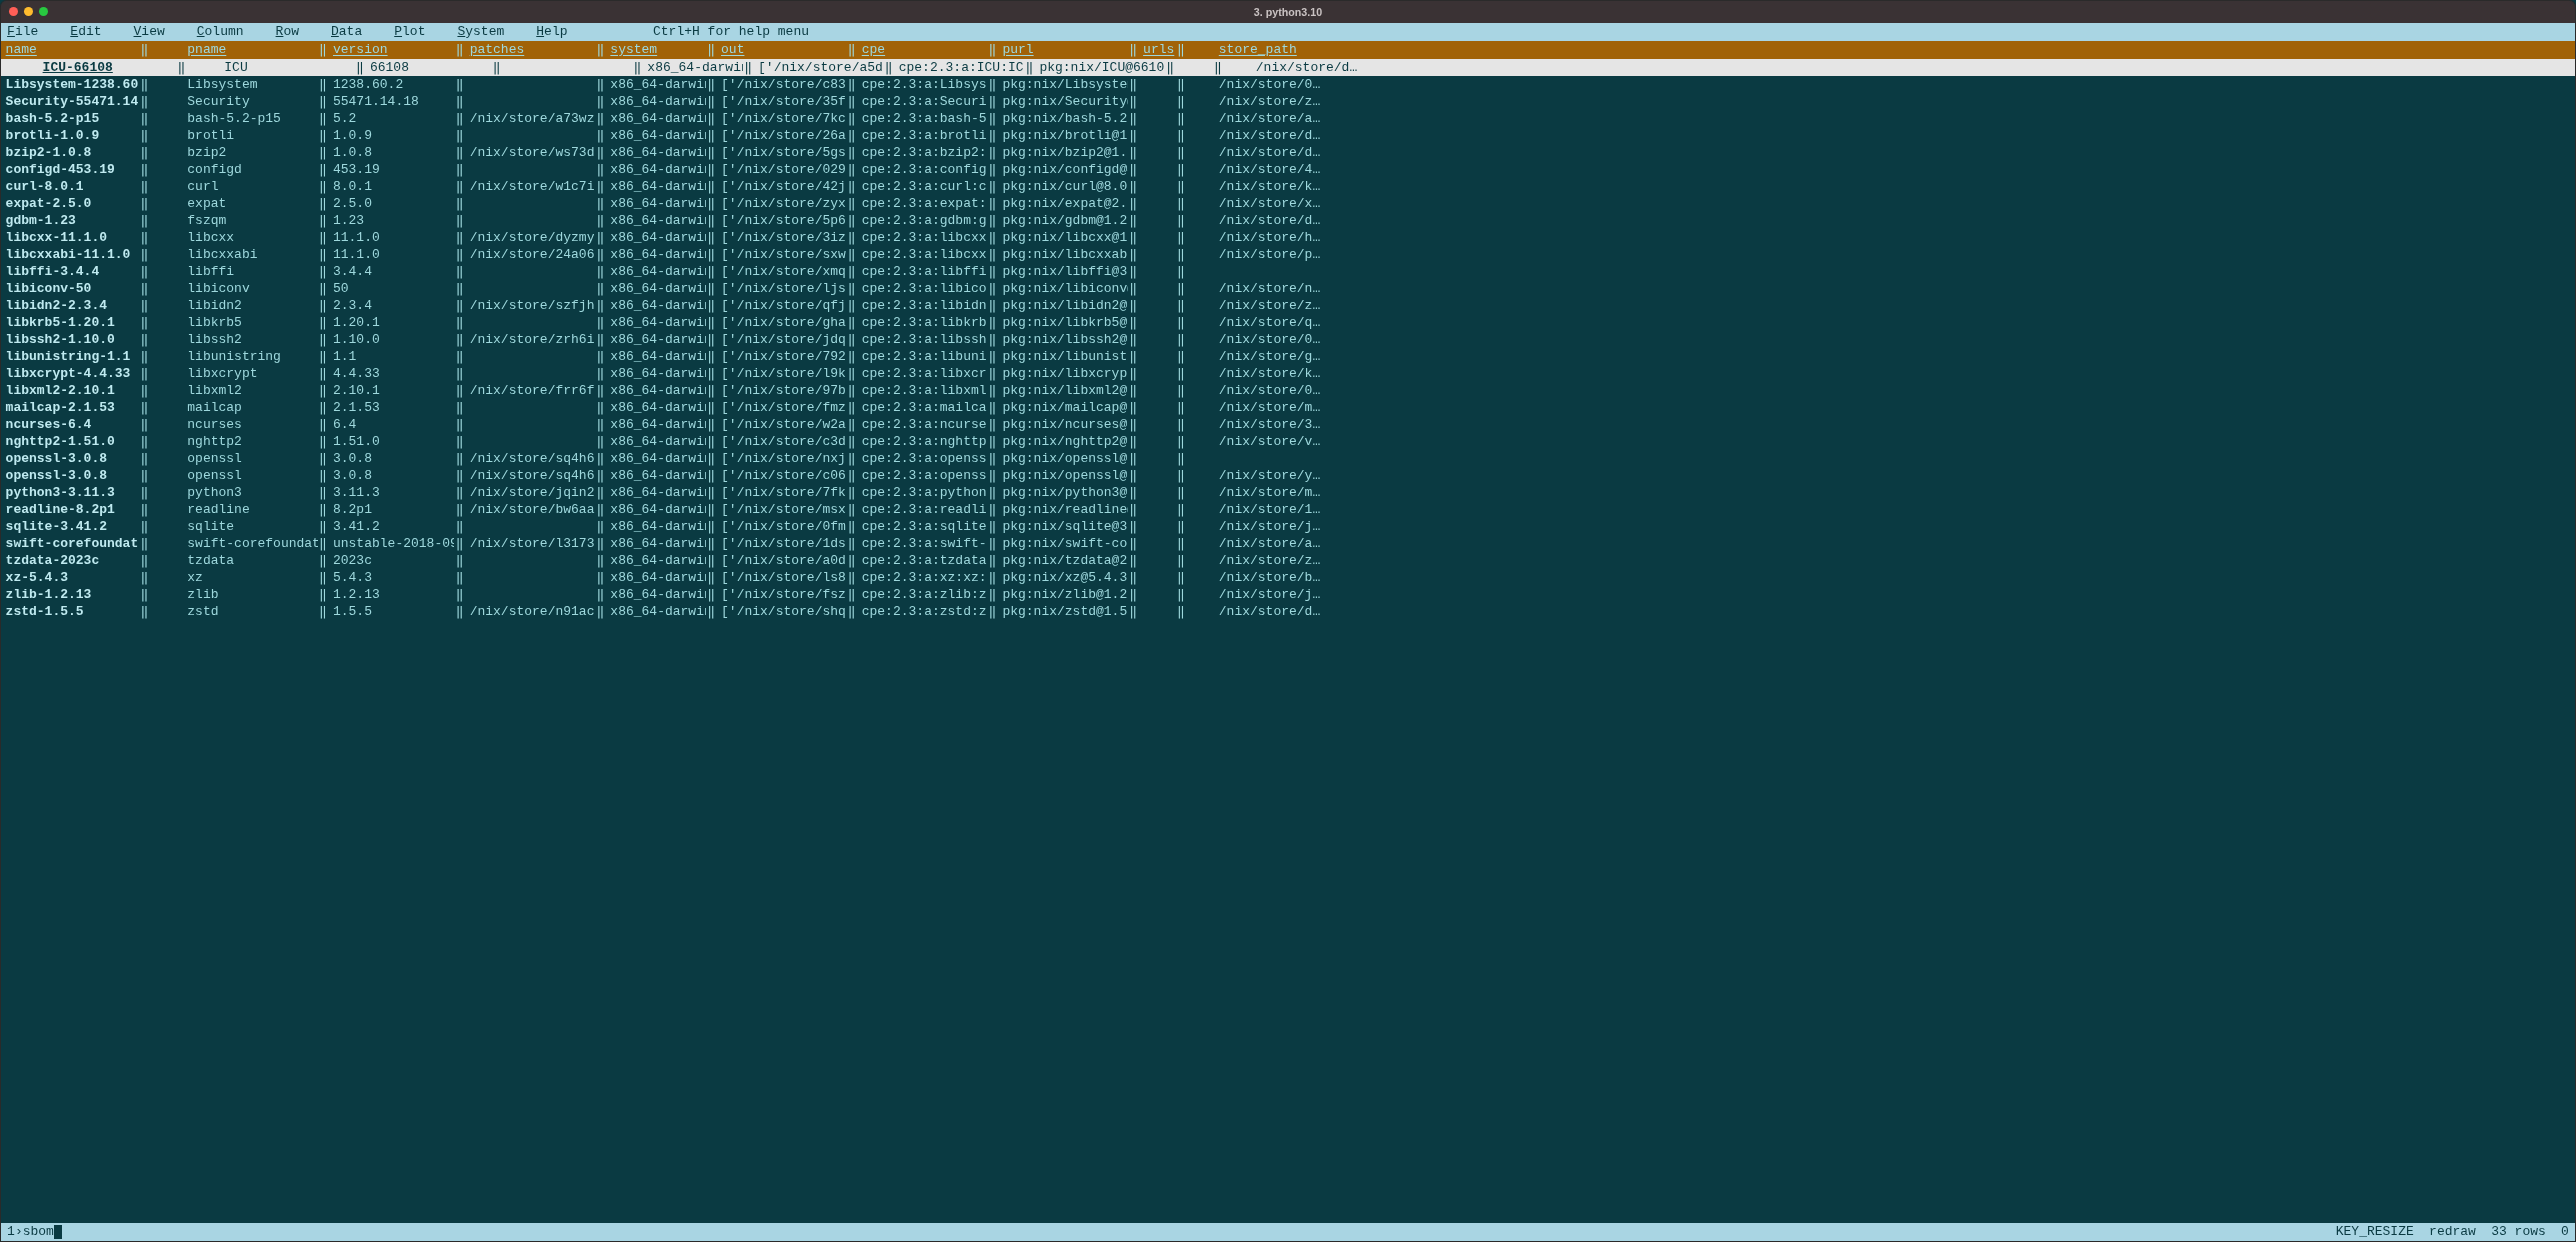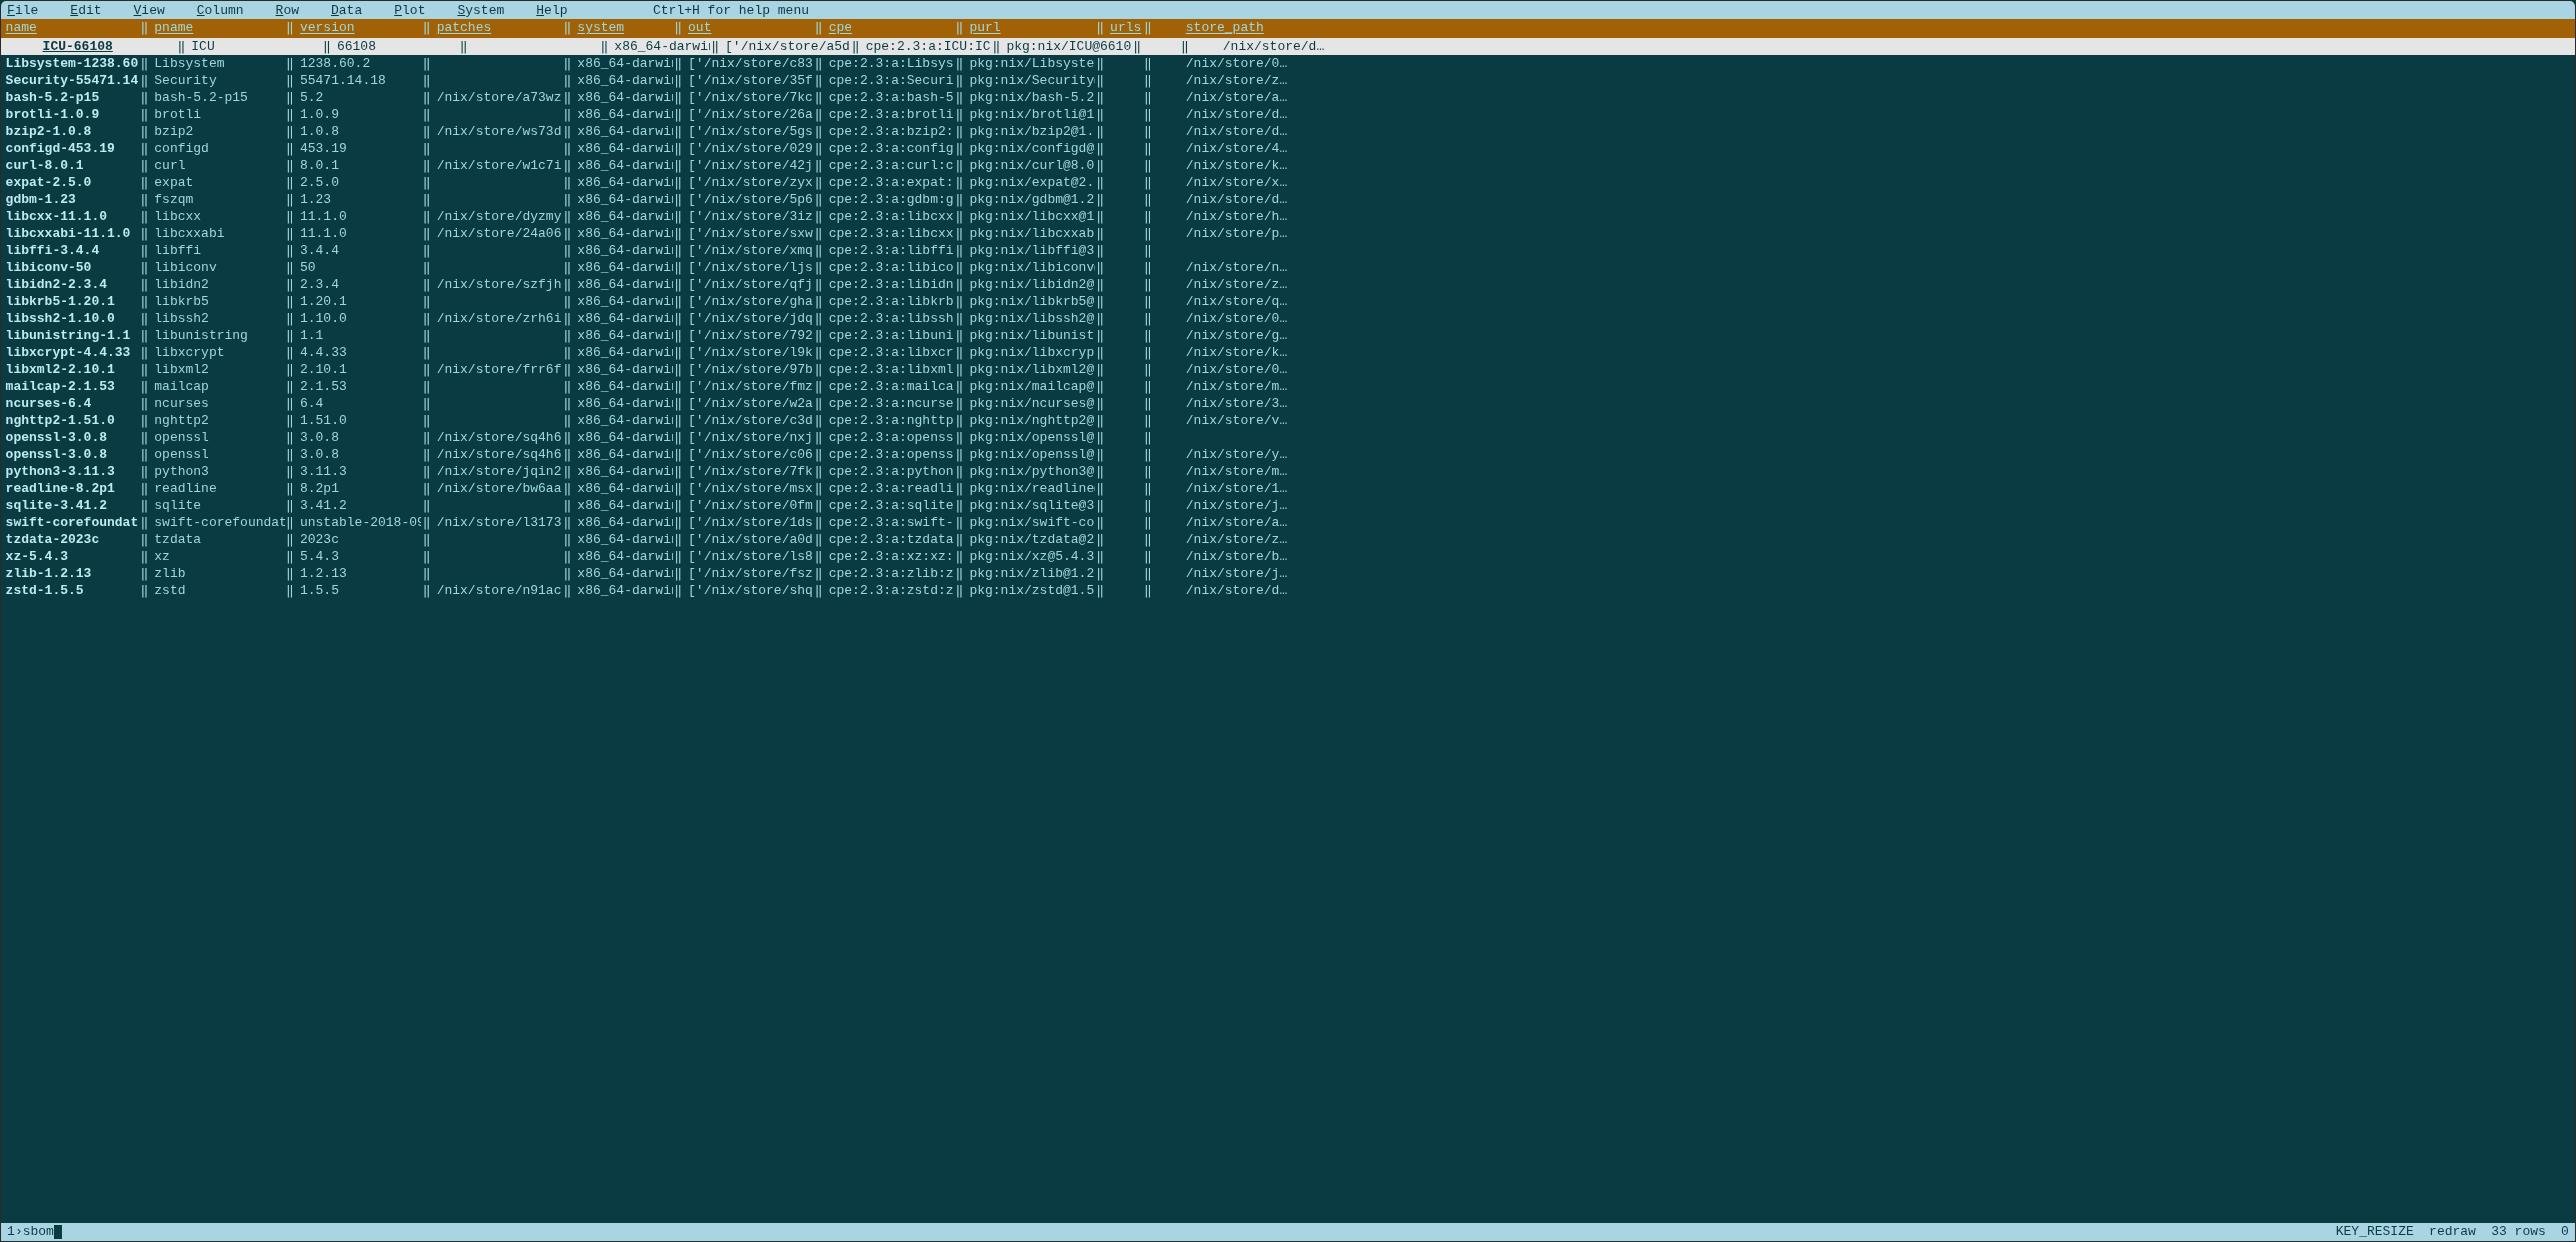--- a/index.html
+++ b/index.html
@@ -119,35 +119,43 @@
   .statusbar .right { display: flex; gap: 15.3px; align-items: center; }
   .cursor {
     display: inline-block;
     width: 7.7px; height: 14px;
     background: #0a3a42;
     vertical-align: text-bottom;
     margin-left: 0px;
   }
   
   .c-name      { width: 138px; min-width: 138px; }
-  .c-pname     { width: 135px; min-width: 135px; }
+  .c-pname     { width: 135px; min-width: 135px; margin-left: 33px; }
   .c-version   { width: 126px; min-width: 126px; }
   .c-patches   { width: 130px; min-width: 130px; }
   .c-system    { width: 100px; min-width: 100px; }
   .c-out       { width: 130px; min-width: 130px; }
   .c-cpe       { width: 130px; min-width: 130px; }
   .c-purl      { width: 130px; min-width: 130px; }
   .c-urls      { width: 37px;  min-width: 37px;  }
   .c-store     { flex: 1 1 auto; min-width: 77px; margin-left: 28px; }
 </style>
 </head>
 <body>
 
 <div class="window">
 
+  <div class="titlebar">
+    <div class="traffic-lights">
+      <div class="tl red"></div>
+      <div class="tl yellow"></div>
+      <div class="tl green"></div>
+    </div>
+    <div class="title-text">3. python3.10</div>
+  </div>
 
   <div class="menubar">
     <span class="menu-label">File</span>
     <span class="menu-label">Edit</span>
     <span class="menu-label">View</span>
     <span class="menu-label">Column</span>
     <span class="menu-label">Row</span>
     <span class="menu-label">Data</span>
     <span class="menu-label">Plot</span>
     <span class="menu-label">System</span>

